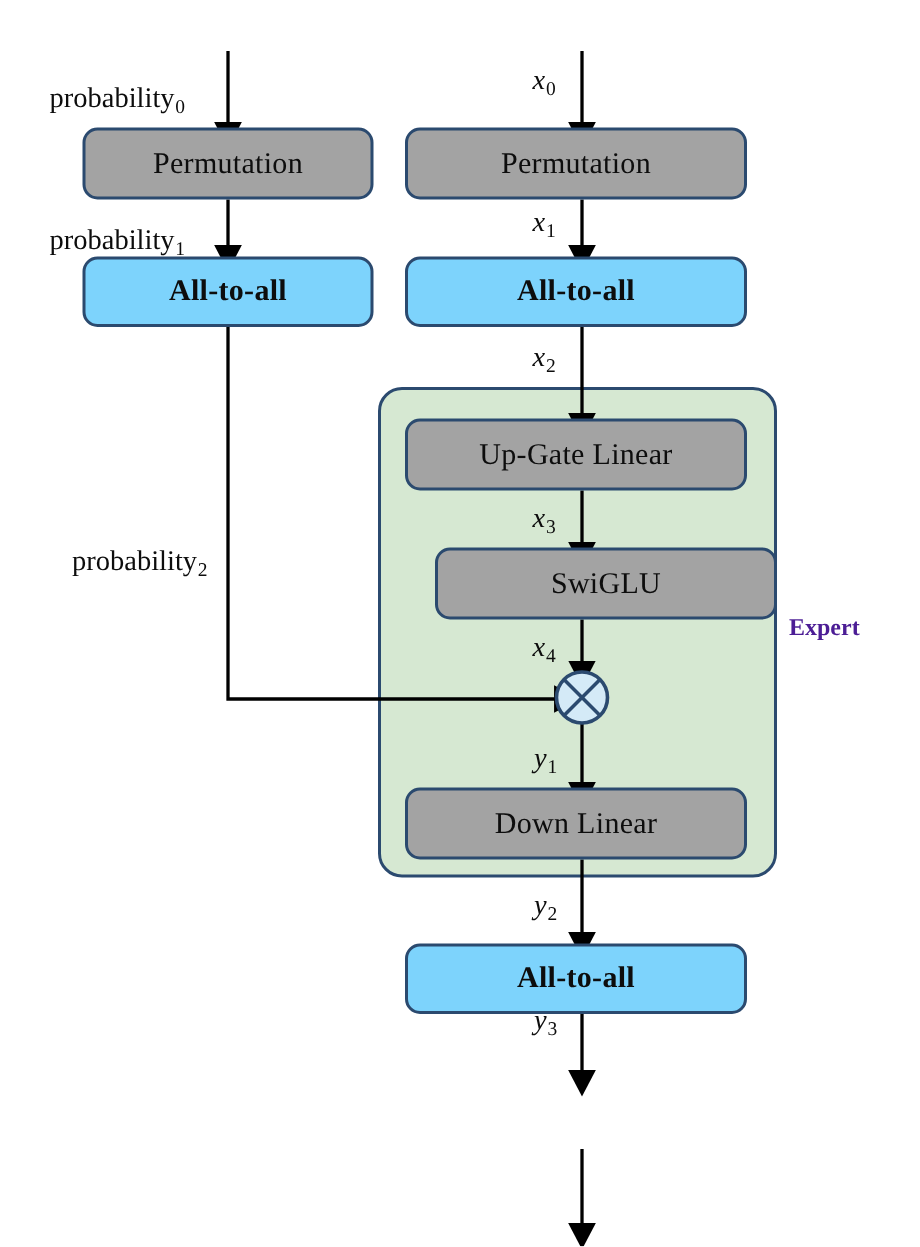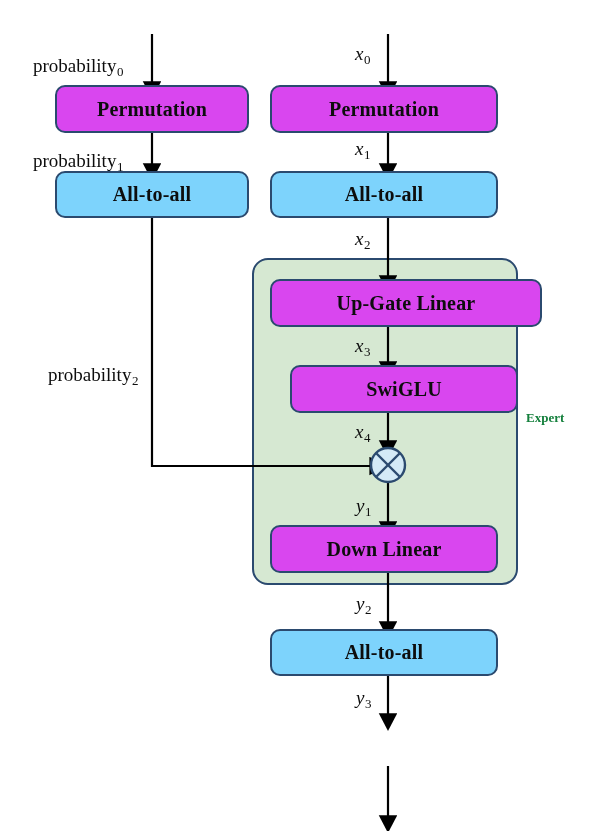--- a/index.html
+++ b/index.html
@@ -29,21 +29,21 @@
     box-sizing: border-box;
     border: 2px solid #2b4a6f;
     border-radius: 10px;
     display: flex;
     align-items: center;
     justify-content: center;
     font-size: 20px;
     color: #0d0d0d;
     letter-spacing: 0.2px;
   }
-  .node.light { background: #d946ef; font-weight: bold; }
+  .node.light { background: #a3a3a3; }
   .node.dark  { background: #7dd3fc; font-weight: bold; }
   .group-box {
     position: absolute;
     box-sizing: border-box;
     border: 2px solid #2b4a6f;
     border-radius: 16px;
     background: #d6e8d2;
   }
   .edge-label {
     position: absolute;
@@ -57,23 +57,23 @@
   }
   .edge-label .sub {
     font-style: normal;
     font-size: 13px;
     vertical-align: -0.28em;
     padding-left: 0.5px;
   }
   .edge-label.plain { font-style: normal; margin-top: 12px; }
   .group-label {
     position: absolute;
-    font-size: 13px;
+    font-size: 16px;
     font-weight: bold;
-    color: #15803d;
+    color: #4c1d95;
     white-space: nowrap;
   }
 </style>
 </head>
 <body>
 
 <div id="diagram">
 
   <div class="group-box" style="left:252px; top:258px; width:266px; height:327px;"></div>
 
@@ -105,21 +105,21 @@
   </svg>
 
   <div class="node light" style="left:55px; top:85px; width:194px; height:48px;">Permutation</div>
 
   <div class="node dark" style="left:55px; top:171px; width:194px; height:47px;">All-to-all</div>
 
   <div class="node light" style="left:270px; top:85px; width:228px; height:48px;">Permutation</div>
 
   <div class="node dark" style="left:270px; top:171px; width:228px; height:47px;">All-to-all</div>
 
-  <div class="node light" style="left:270px; top:279px; width:272px; height:48px;">Up-Gate Linear</div>
+  <div class="node light" style="left:270px; top:279px; width:228px; height:48px;">Up-Gate Linear</div>
 
   <div class="node light" style="left:270px; top:365px; width:228px; height:48px;margin-left:20px;">SwiGLU</div>
 
   <div class="node light" style="left:270px; top:525px; width:228px; height:48px;">Down Linear</div>
 
   <div class="node dark" style="left:270px; top:629px; width:228px; height:47px;">All-to-all</div>
 
 
   <div class="group-label" style="left:526px; top:410px;">Expert</div>
 
@@ -156,19 +156,19 @@
   </div>
 
   <div class="edge-label var" style="left:356px; top:496px;">
     <span>y</span><span class="sub">1</span>
   </div>
 
   <div class="edge-label var" style="left:356px; top:594px;">
     <span>y</span><span class="sub">2</span>
   </div>
 
-  <div class="edge-label var" style="left:356px; top:688px;">
+  <div class="edge-label var" style="left:356px; top:671px;">
     <span>y</span><span class="sub">3</span>
   </div>
 
   <div class="edge-label plain" style="left:299px; top:834px;">output</div>
 
 </div>
 
 </body></html>

